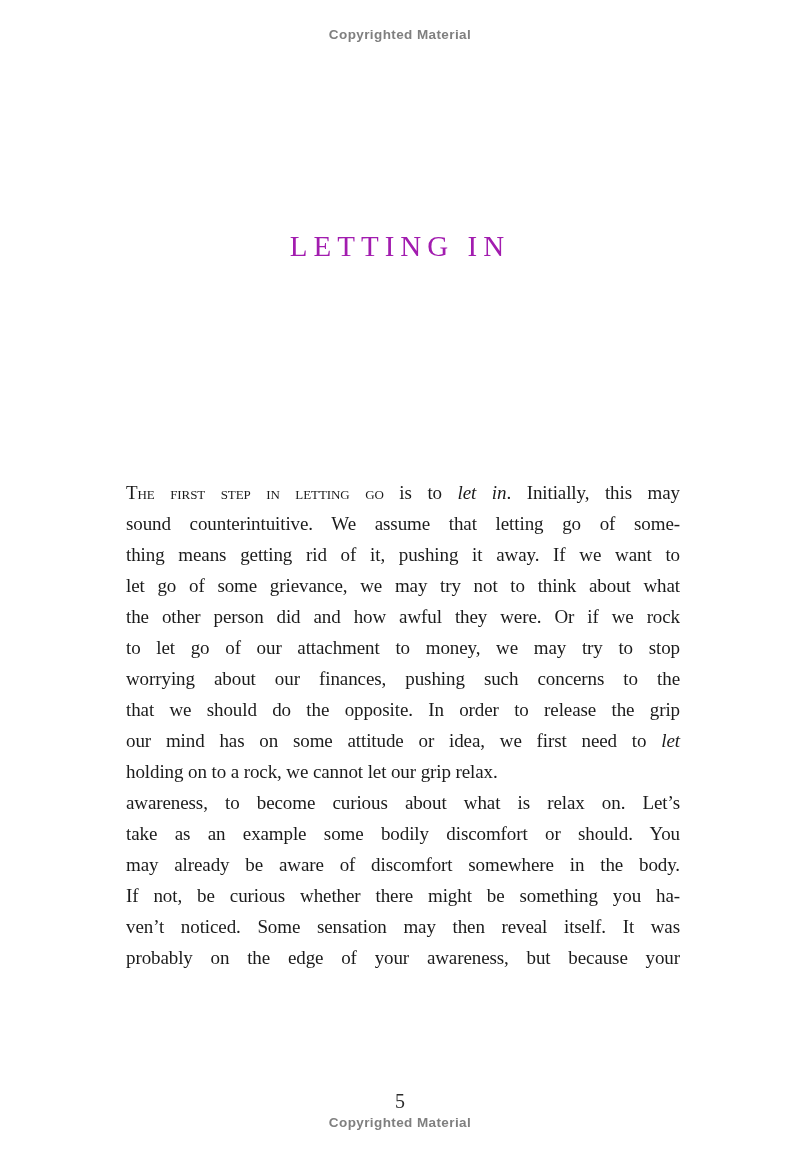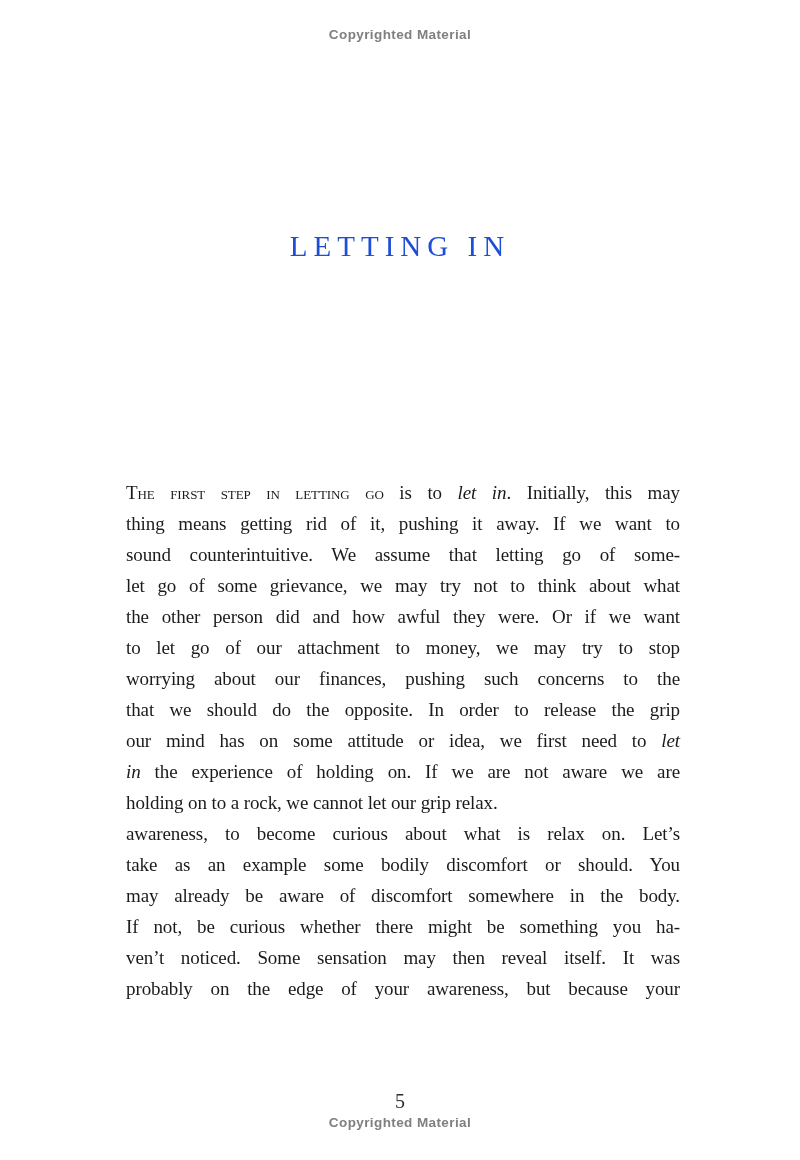--- a/index.html
+++ b/index.html
@@ -32,21 +32,21 @@
     position: absolute;
     top: 230px;
     left: 0;
     width: 100%;
     margin: 0;
     text-align: center;
     font-family: "Liberation Serif", serif;
     font-weight: 400;
     font-size: 29px;
     letter-spacing: 6px;
-    color: #1d4ed8;
+    color: #a21caf;
   }
   .body-text {
     position: absolute;
     left: 126px;
     top: 477px;
     width: 554px;
     font-size: 19px;
     color: #1b1b1b;
     letter-spacing: -0.1px;
   }
@@ -76,29 +76,28 @@
 <body>
 
 <div class="page">
 
   <div class="notice notice-top">Copyrighted Material</div>
 
   <h1 class="chapter-title">LETTING IN</h1>
 
   <div class="body-text">
       <div class="line"><span class="sc">The first step in letting go</span><span class="n"> is to </span><span class="i">let in</span><span class="n">. Initially, this may</span></div>
+      <div class="line"><span class="n">sound counterintuitive. We assume that letting go of some-</span></div>
       <div class="line"><span class="n">thing means getting rid of it, pushing it away. If we want to</span></div>
-      <div class="line"><span class="n">sound counterintuitive. We assume that letting go of some-</span></div>
       <div class="line"><span class="n">let go of some grievance, we may try not to think about what</span></div>
-      <div class="line"><span class="n">the other person did and how awful they were. Or if we want</span></div>
+      <div class="line"><span class="n">the other person did and how awful they were. Or if we rock</span></div>
       <div class="line"><span class="n">to let go of our attachment to money, we may try to stop</span></div>
       <div class="line"><span class="n">worrying about our finances, pushing such concerns to the</span></div>
       <div class="line"><span class="n">that we should do the opposite. In order to release the grip</span></div>
       <div class="line"><span class="n">our mind has on some attitude or idea, we first need to </span><span class="i">let</span></div>
-      <div class="line"><span class="i">in</span><span class="n"> the experience of holding on. If we are not aware we are</span></div>
       <div class="line para-end"><span class="n">holding on to a rock, we cannot let our grip relax.</span></div>
       <div class="line"><span class="n">awareness, to become curious about what is relax on. Let’s</span></div>
       <div class="line"><span class="n">take as an example some bodily discomfort or should. You</span></div>
       <div class="line"><span class="n">may already be aware of discomfort somewhere in the body.</span></div>
       <div class="line"><span class="n">If not, be curious whether there might be something you ha-</span></div>
       <div class="line"><span class="n">ven’t noticed. Some sensation may then reveal itself. It was</span></div>
       <div class="line"><span class="n">probably on the edge of your awareness, but because your</span></div>
     </div>
 
   <div class="page-number">5</div>

